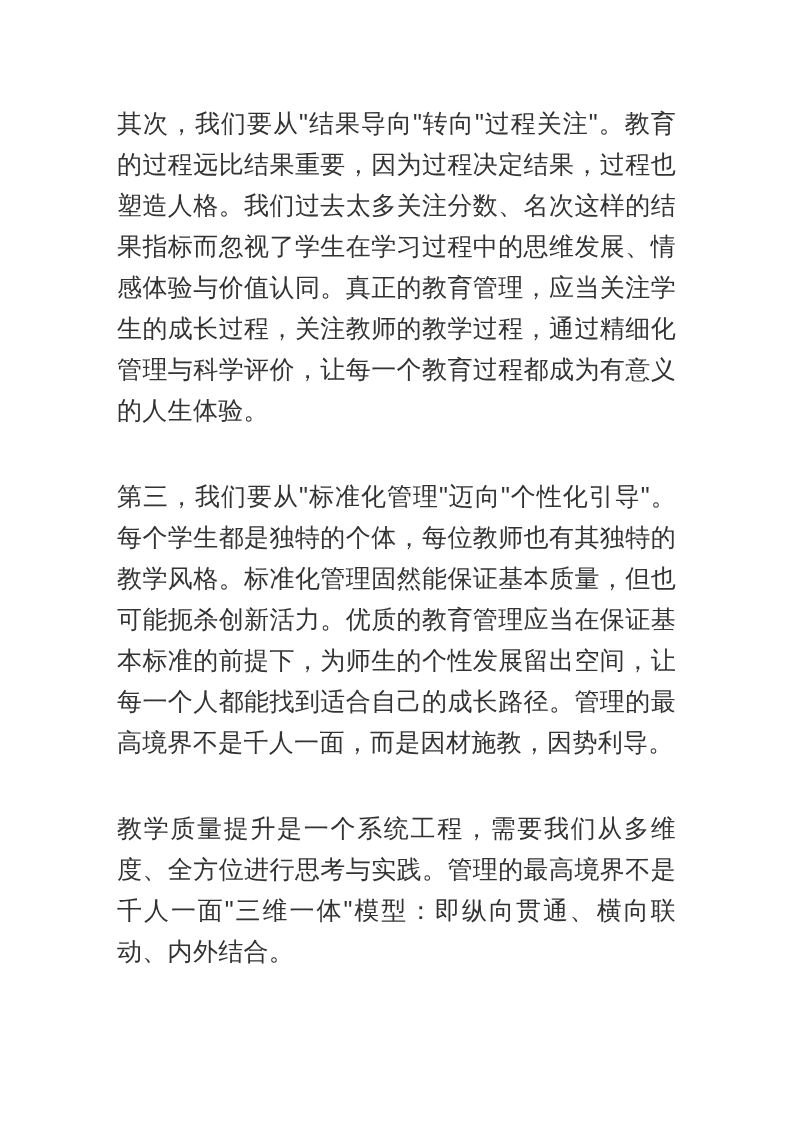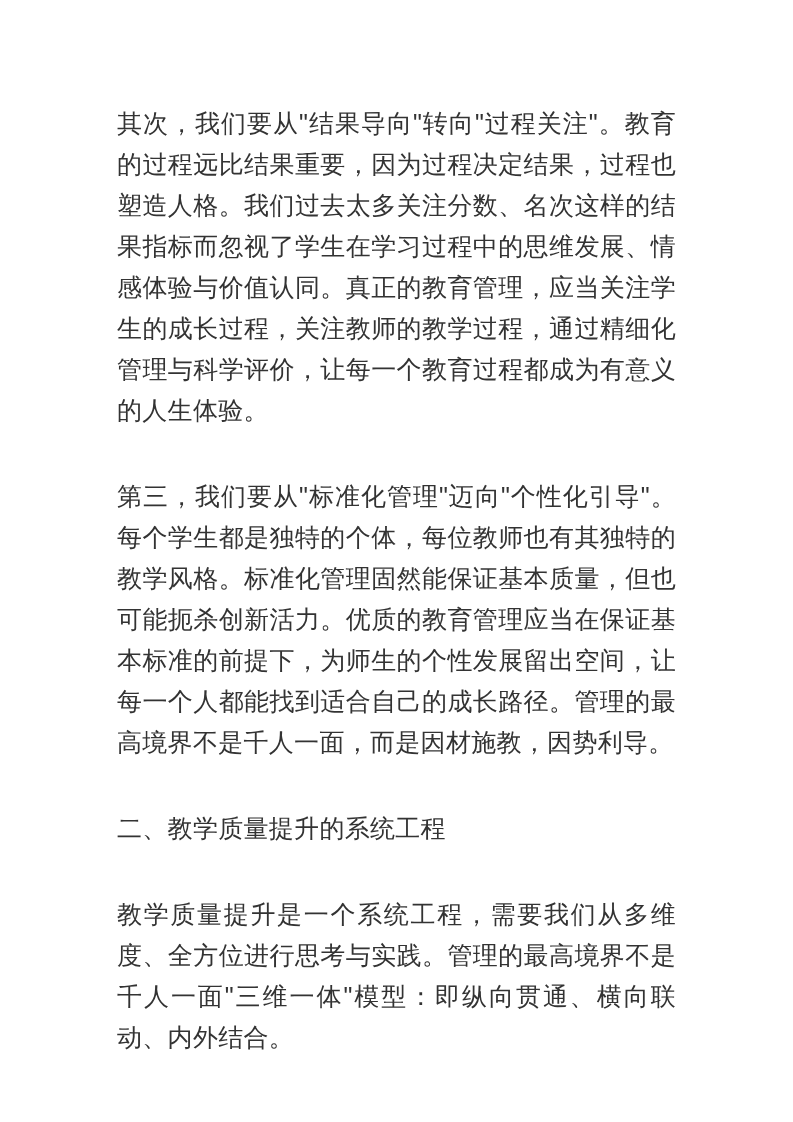--- a/index.html
+++ b/index.html
@@ -31,15 +31,14 @@
   .heading {
     text-align: left;
   }
 </style>
 </head>
 <body>
 
 <div class="page">
   <p class="para">其次，我们要从"结果导向"转向"过程关注"。教育的过程远比结果重要，因为过程决定结果，过程也塑造人格。我们过去太多关注分数、名次这样的结果指标而忽视了学生在学习过程中的思维发展、情感体验与价值认同。真正的教育管理，应当关注学生的成长过程，关注教师的教学过程，通过精细化管理与科学评价，让每一个教育过程都成为有意义的人生体验。</p>
   <p class="para">第三，我们要从"标准化管理"迈向"个性化引导"。每个学生都是独特的个体，每位教师也有其独特的教学风格。标准化管理固然能保证基本质量，但也可能扼杀创新活力。优质的教育管理应当在保证基本标准的前提下，为师生的个性发展留出空间，让每一个人都能找到适合自己的成长路径。管理的最高境界不是千人一面，而是因材施教，因势利导。</p>
-  <p class="para heading">二、教学质量提升的系统工程</p>
   <p class="para">教学质量提升是一个系统工程，需要我们从多维度、全方位进行思考与实践。管理的最高境界不是千人一面"三维一体"模型：即纵向贯通、横向联动、内外结合。</p>
 </div>
 
 </body></html>

